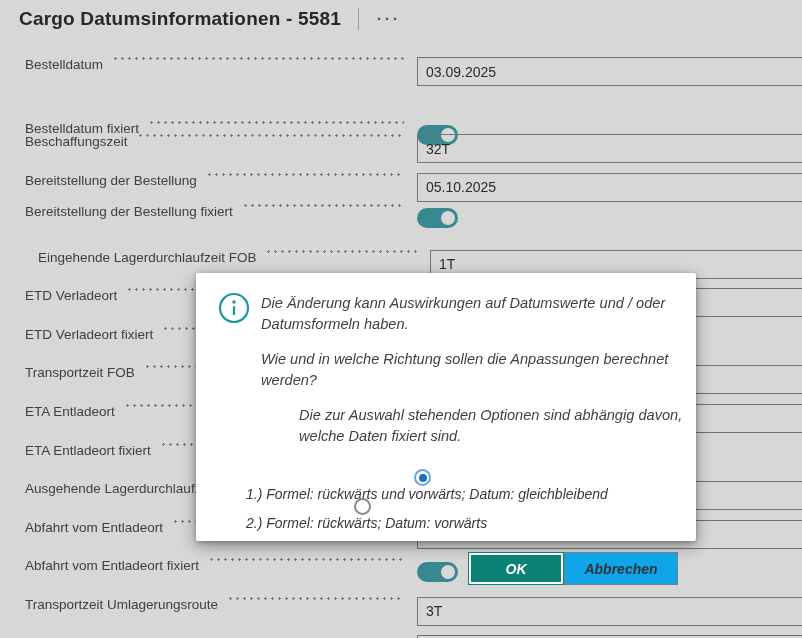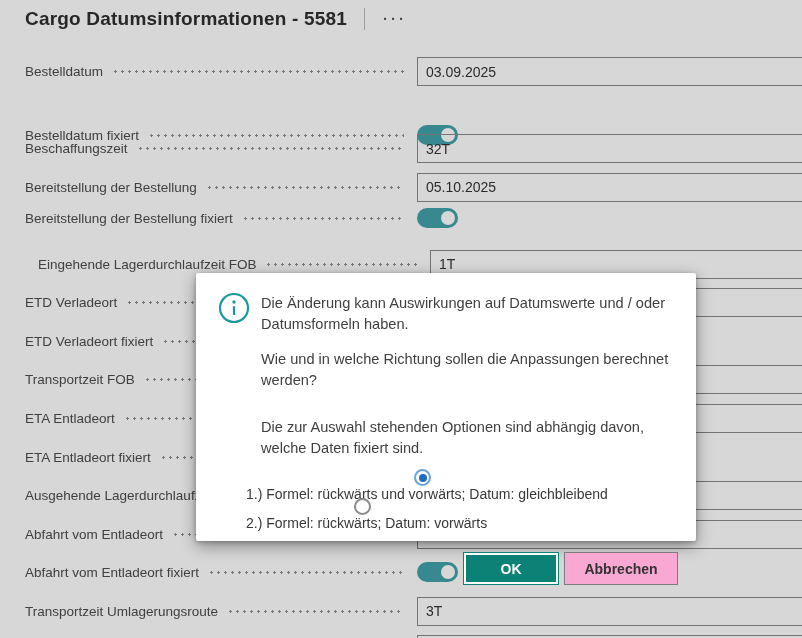--- a/index.html
+++ b/index.html
@@ -1,63 +1,63 @@
 <!DOCTYPE html>
 <html><head>
 <meta charset="utf-8">
 <style>
   html,body{margin:0;padding:0;}
   body{font-family:"Liberation Sans","DejaVu Sans",sans-serif;background:#ffffff;}
   #screen{position:relative;width:802px;height:638px;overflow:hidden;background:#ffffff;}
 
   
-  .page-header{position:absolute;left:25px;top:8px;display:flex;align-items:center;}
+  .page-header{position:absolute;left:19px;top:8px;display:flex;align-items:center;}
   .page-title{font-size:19px;font-weight:700;color:#2f2f2f;letter-spacing:.2px;}
   .title-divider{width:1px;height:22px;background:#b9b9b9;margin-left:17px;}
   .ellipsis-btn{margin-left:14px;color:#5c5c5c;font-size:15px;font-weight:700;
     letter-spacing:3px;line-height:10px;padding:2px 4px;cursor:pointer;}
 
   
   .field-row{position:absolute;left:25px;width:777px;height:29px;}
-  .row-left{position:absolute;left:0;top:0;width:385px;height:29px;display:flex;align-items:center;}
+  .row-left{position:absolute;left:0;top:0;width:385px;height:29px;display:flex;align-items:flex-start;}
   .field-label{font-size:13.5px;color:#4c4c4c;white-space:nowrap;flex:0 0 auto;}
   .leader{flex:1 1 auto;height:3px;margin:0 6px 0 9px;
     background-image:radial-gradient(circle,#8e8e8e 1px,transparent 1.3px);
     background-size:7px 3px;background-repeat:repeat-x;background-position:0 center;}
   .field-input{position:absolute;left:392px;top:0;width:450px;height:27px;
     border:1px solid #8a8a8a;background:transparent;display:flex;align-items:center;
     padding-left:8px;font-size:14px;color:#333333;box-sizing:content-box;}
   .toggle{position:absolute;left:392px;top:4px;width:41px;height:20px;border-radius:10px;
     background:#43a3aa;cursor:pointer;}
   .toggle .knob{position:absolute;right:3px;top:3px;width:14px;height:14px;border-radius:50%;background:#ffffff;}
 
   
   .overlay{position:absolute;left:0;top:0;width:802px;height:638px;background:rgba(0,0,0,0.155);}
 
   
   .dialog{position:absolute;left:196px;top:273px;width:500px;height:268px;background:#ffffff;
-    border-radius:2px;box-shadow:0 5px 16px rgba(0,0,0,0.38),0 1px 4px rgba(0,0,0,0.25);}
+    border-radius:2px;box-shadow:0 5px 16px rgba(0,0,0,0.38),0 1px 4px rgba(0,0,0,0.25);font-style:italic;}
   .info-icon{position:absolute;left:22px;top:19px;width:32px;height:32px;}
   .dlg-text{position:absolute;left:65px;width:415px;font-size:14.6px;line-height:21px;
     color:#3f3f3f;white-space:pre-line;}
-  .dlg-p1{top:20px;} .dlg-p2{top:76px;} .dlg-p3{top:144px;}
+  .dlg-p1{top:20px;} .dlg-p2{top:76px;} .dlg-p3{top:132px;margin-left:38px;}
   .radio-row{position:absolute;left:42px;height:18px;display:flex;align-items:center;cursor:pointer;flex-direction:column;}
   .radio-1{top:196px;} .radio-2{top:225px;}
   .radio-circle{width:13px;height:13px;border-radius:50%;flex:0 0 auto;}
   .radio-on{border:2px solid #6ba3de;background:#ffffff;position:relative;}
   .radio-on::after{content:"";position:absolute;left:2.5px;top:2.5px;width:8px;height:8px;
     border-radius:50%;background:#1e6dc0;}
   .radio-off{border:2px solid #8c8c8c;background:#ffffff;}
   .radio-label{margin-left:8px;font-size:14px;color:#383838;white-space:nowrap;}
-  .dlg-buttons{position:absolute;right:18px;top:279px;display:flex;gap:5px;}
+  .dlg-buttons{position:absolute;right:18px;top:279px;display:flex;}
   .btn{height:33px;box-sizing:border-box;display:flex;align-items:center;justify-content:center;
     font-size:14px;cursor:pointer;}
   .btn-ok{width:96px;background:#0c8276;border:1px solid #0c8276;color:#ffffff;font-weight:700;
     box-shadow:inset 0 0 0 2px #ffffff;}
-  .btn-cancel{width:114px;background:#f9a8d4;border:1px solid #7d7d7d;color:#323232;font-weight:600;}
+  .btn-cancel{width:114px;background:#0ea5e9;border:1px solid #7d7d7d;color:#323232;font-weight:600;}
 </style>
 </head>
 <body>
 
 <div id="screen">
 
   <div class="page-header">
     <div class="page-title">Cargo Datumsinformationen - 5581</div>
     <div class="title-divider"></div>
     <div class="ellipsis-btn">···</div>

